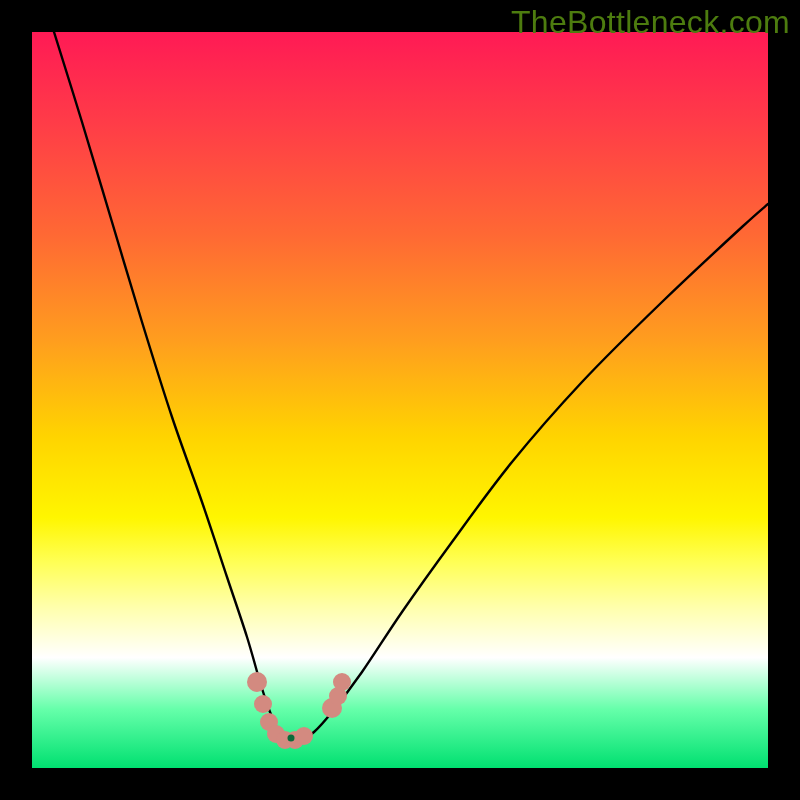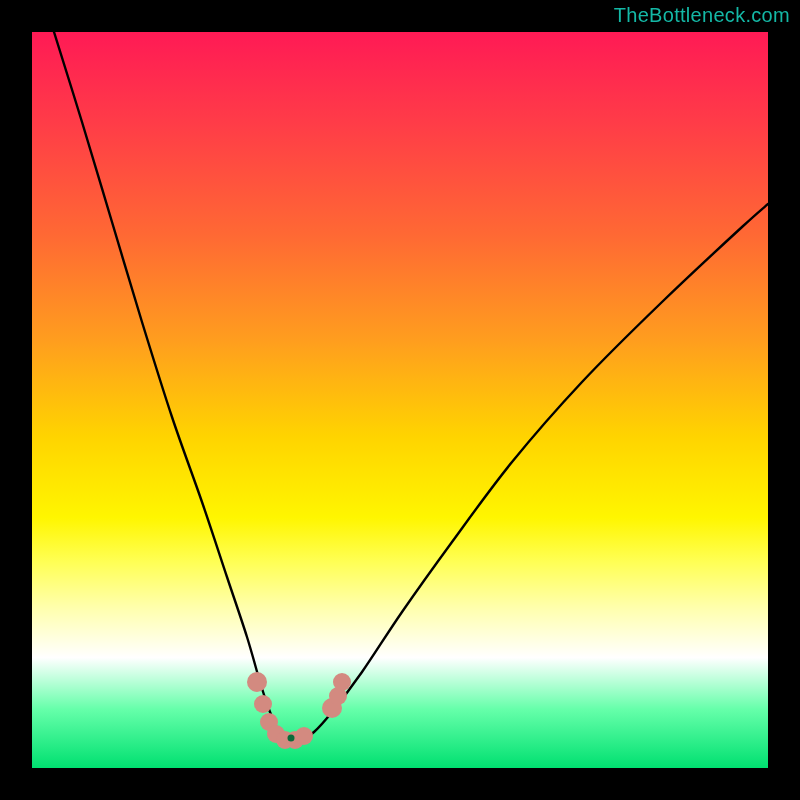--- a/index.html
+++ b/index.html
@@ -50,23 +50,23 @@
     width: 100%;
     height: 100%;
   }
   .marker {
     fill: #d38a80;
   }
   .watermark {
     position: absolute;
     top: 4px;
     right: 10px;
-    color: #14b8a6;
+    color: #4d7c0f;
     font-family: Arial, Helvetica, sans-serif;
-    font-size: 20px;
+    font-size: 32px;
     letter-spacing: 0.3px;
     text-align: center;
   }
 </style>
 </head>
 <body>
 
 <div class="frame">
   <div class="plot">
     <div class="gradient"></div>

